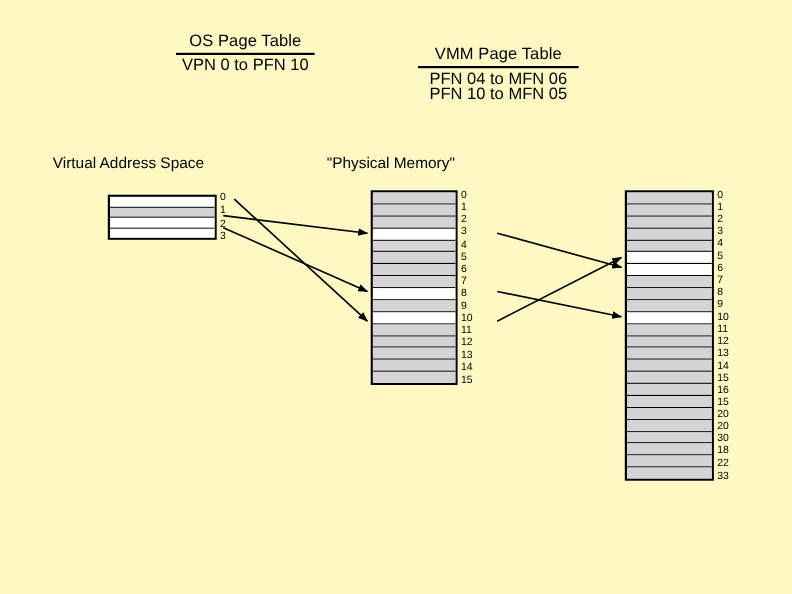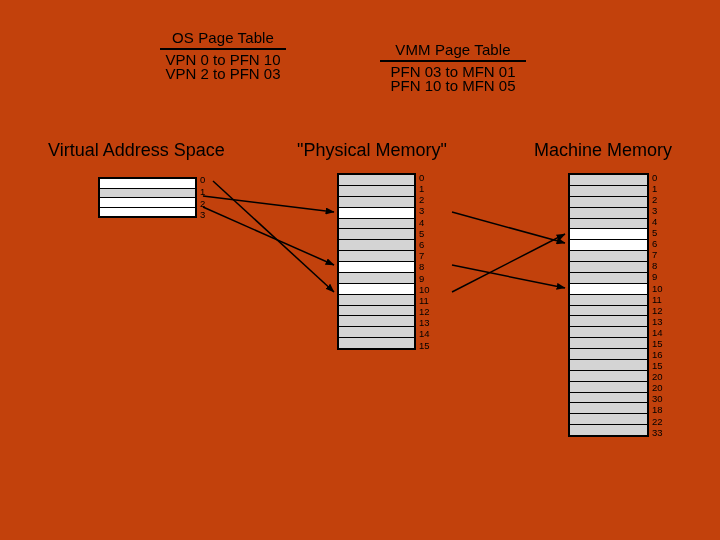--- a/index.html
+++ b/index.html
@@ -4,21 +4,21 @@
 <style>
   html, body {
     margin: 0;
     padding: 0;
     background: #ffffff;
   }
   #page {
     position: relative;
     width: 720px;
     height: 540px;
-    background: #c2410c;
+    background: #fef9c3;
     overflow: hidden;
     font-family: "Liberation Sans", sans-serif;
     color: #000000;
   }
 
   
   .pagetable {
     position: absolute;
     text-align: center;
   }
@@ -41,21 +41,21 @@
     font-weight: 400;
     color: #000;
   }
 
   #os-page-table   { left: 160px; top: 29px; width: 126px; }
   #vmm-page-table  { left: 380px; top: 29px; width: 146px; margin-top: 12px; }
 
   
   .section-title {
     position: absolute;
-    font-size: 18px;
+    font-size: 14px;
     white-space: nowrap;
     color: #000;
   }
   #title-vas      { left: 48px;  top: 140px; }
   #title-phys     { left: 297px; top: 140px; }
   #title-machine  { left: 534px; top: 140px; }
 
   
   .memblock {
     position: absolute;
@@ -111,33 +111,31 @@
 </style>
 </head>
 <body>
 
 <div id="page">
 
   <div class="pagetable" id="os-page-table">
     <div class="pt-title">OS Page Table</div>
     <div class="pt-rule"></div>
     <div class="pt-row">VPN 0 to PFN 10</div>
-    <div class="pt-row">VPN 2 to PFN 03</div>
   </div>
 
   <div class="pagetable" id="vmm-page-table">
     <div class="pt-title">VMM Page Table</div>
     <div class="pt-rule"></div>
-    <div class="pt-row">PFN 03 to MFN 01</div>
+    <div class="pt-row">PFN 04 to MFN 06</div>
     <div class="pt-row">PFN 10 to MFN 05</div>
   </div>
 
   <div class="section-title" id="title-vas">Virtual Address Space</div>
   <div class="section-title" id="title-phys">"Physical Memory"</div>
-  <div class="section-title" id="title-machine">Machine Memory</div>
 
   <div class="memblock" id="vas-block">
       <div class="cell free"></div>
       <div class="cell"></div>
       <div class="cell free"></div>
       <div class="cell free"></div>
     </div>
   <div class="idxcol" id="vas-idx">
       <div class="idx">0</div>
       <div class="idx">1</div>

